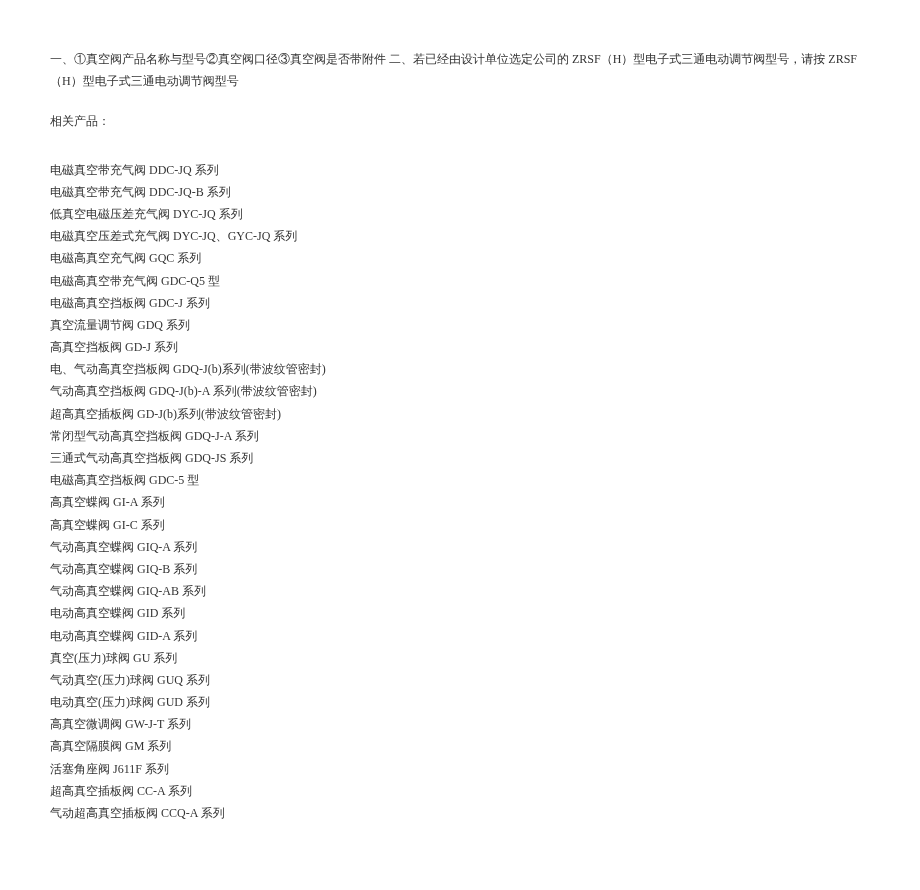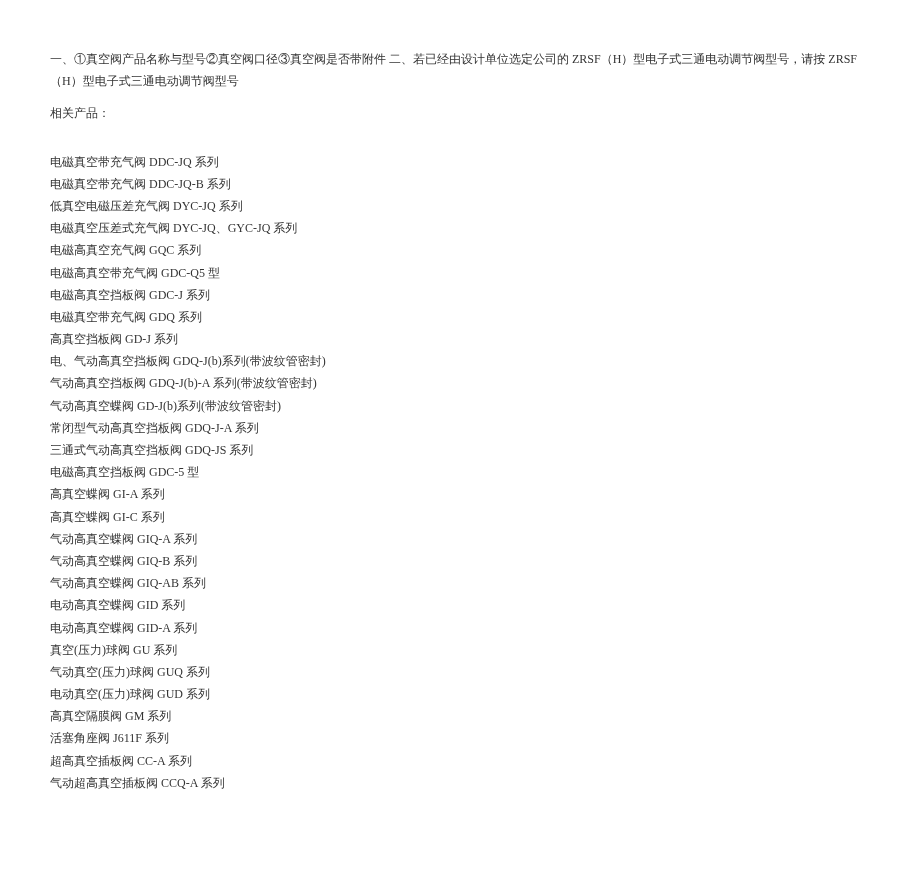--- a/index.html
+++ b/index.html
@@ -11,21 +11,21 @@
       width: 920px;
       height: 890px;
       background: #ffffff;
       font-family: "SimSun", "宋体", serif;
       font-size: 12px;
       color: #333333;
       padding: 48px 50px 20px 50px;
       line-height: 1.85;
     }
     .intro {
-      margin-bottom: 10px;
+      margin-bottom: 18px;
     }
     .related-heading {
       margin-bottom: 26px;
     }
     .product-list {
       list-style: none;
     }
     .product-list li {
       white-space: nowrap;
     }
@@ -38,35 +38,36 @@
 <p class="related-heading">相关产品：</p>
 
 <ul class="product-list">
     <li>电磁真空带充气阀 DDC-JQ 系列</li>
     <li>电磁真空带充气阀 DDC-JQ-B 系列</li>
     <li>低真空电磁压差充气阀 DYC-JQ 系列</li>
     <li>电磁真空压差式充气阀 DYC-JQ、GYC-JQ 系列</li>
     <li>电磁高真空充气阀 GQC 系列</li>
     <li>电磁高真空带充气阀 GDC-Q5 型</li>
     <li>电磁高真空挡板阀 GDC-J 系列</li>
-    <li>电磁真空带充气阀 GDQ 系列</li>
+    <li>真空流量调节阀 GDQ 系列</li>
     <li>高真空挡板阀 GD-J 系列</li>
     <li>电、气动高真空挡板阀 GDQ-J(b)系列(带波纹管密封)</li>
     <li>气动高真空挡板阀 GDQ-J(b)-A 系列(带波纹管密封)</li>
-    <li>气动高真空蝶阀 GD-J(b)系列(带波纹管密封)</li>
+    <li>超高真空插板阀 GD-J(b)系列(带波纹管密封)</li>
     <li>常闭型气动高真空挡板阀 GDQ-J-A 系列</li>
     <li>三通式气动高真空挡板阀 GDQ-JS 系列</li>
     <li>电磁高真空挡板阀 GDC-5 型</li>
     <li>高真空蝶阀 GI-A 系列</li>
     <li>高真空蝶阀 GI-C 系列</li>
     <li>气动高真空蝶阀 GIQ-A 系列</li>
     <li>气动高真空蝶阀 GIQ-B 系列</li>
     <li>气动高真空蝶阀 GIQ-AB 系列</li>
     <li>电动高真空蝶阀 GID 系列</li>
     <li>电动高真空蝶阀 GID-A 系列</li>
     <li>真空(压力)球阀 GU 系列</li>
     <li>气动真空(压力)球阀 GUQ 系列</li>
     <li>电动真空(压力)球阀 GUD 系列</li>
+    <li>高真空微调阀 GW-J-T 系列</li>
     <li>高真空隔膜阀 GM 系列</li>
     <li>活塞角座阀 J611F 系列</li>
     <li>超高真空插板阀 CC-A 系列</li>
     <li>气动超高真空插板阀 CCQ-A 系列</li>
   </ul>
 
 </body></html>

